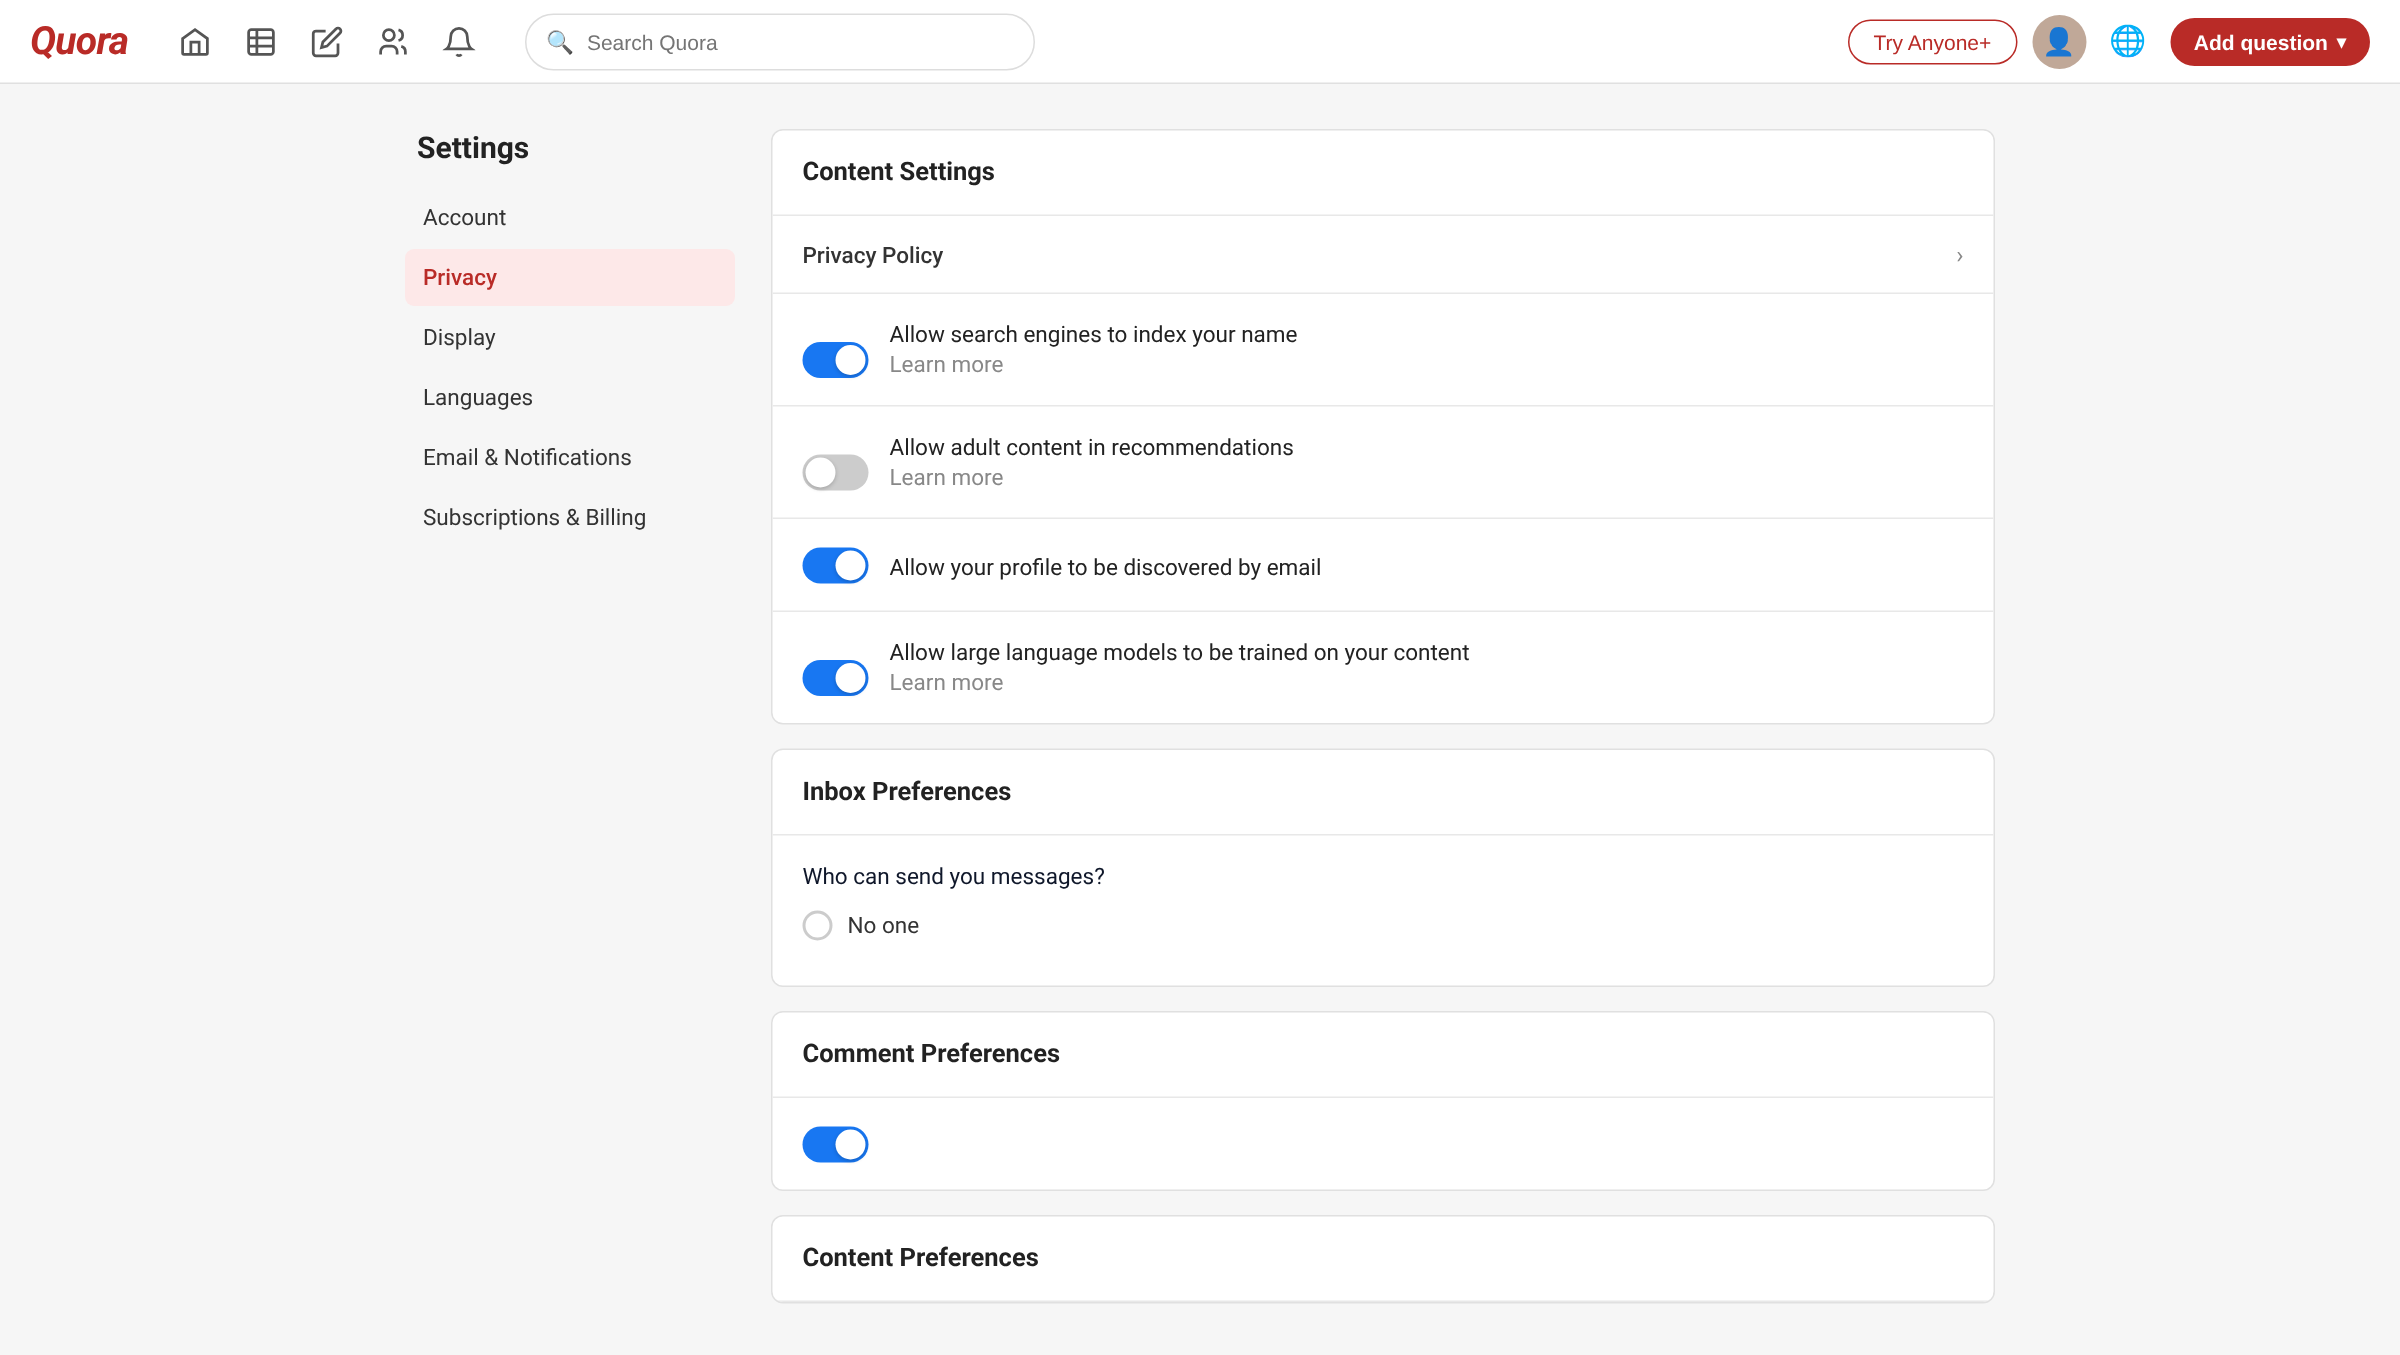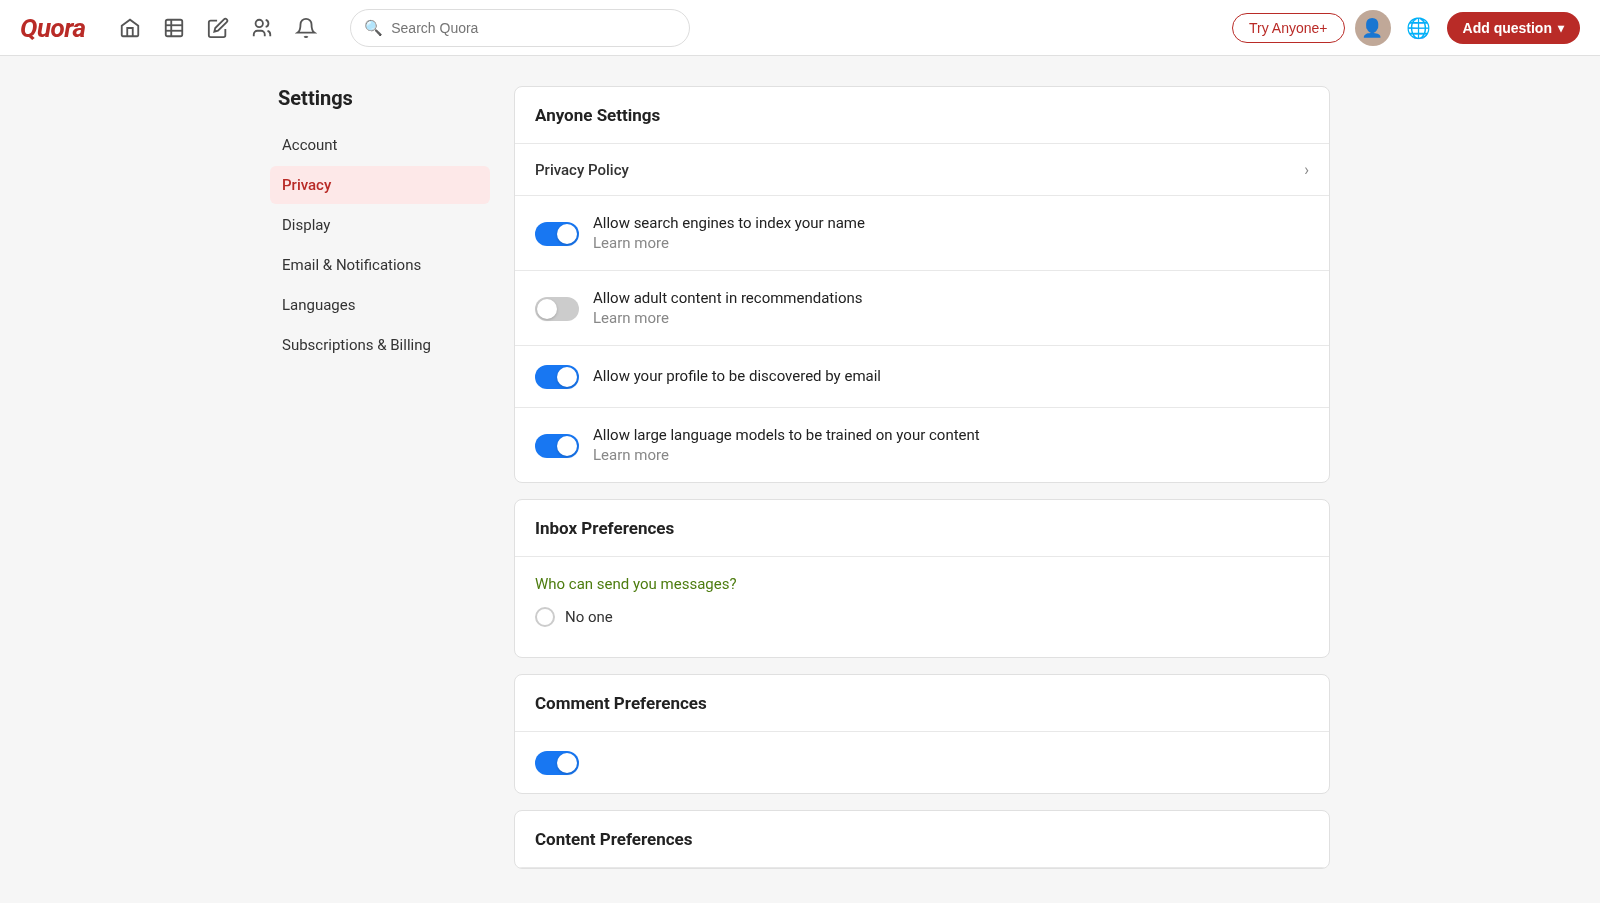--- a/index.html
+++ b/index.html
@@ -191,21 +191,21 @@
     .policy-row-label {
       font-size: 15px;
       color: #333;
       font-weight: 500;
     }
     .chevron-right { color: #888; font-size: 16px; }
 
     
     .toggle-row {
       display: flex;
-      align-items: center;
+      align-items: flex-end;
       padding: 18px 20px;
       border-bottom: 1px solid #e8e8e8;
       gap: 14px;
     }
     .toggle-row:last-child { border-bottom: none; }
     .toggle-row-text { flex: 1; }
     .toggle-row-title {
       font-size: 15px;
       color: #222;
       font-weight: 400;
@@ -244,21 +244,21 @@
       left: 2px;
       transition: transform 0.2s;
       box-shadow: 0 1px 3px rgba(0,0,0,0.2);
     }
     .toggle-track.on .toggle-thumb { transform: translateX(20px); }
 
     
     .radio-group { padding: 18px 20px; }
     .radio-group-title {
       font-size: 15px;
-      color: #4d7c0f;
+      color: #0f172a;
       margin-bottom: 14px;
     }
     .radio-option {
       display: flex;
       align-items: center;
       gap: 10px;
       margin-bottom: 12px;
       cursor: pointer;
       font-size: 15px;
       color: #333;
@@ -343,29 +343,29 @@
   </div>
 </header>
 
 <div class="page-body">
 
   <nav class="sidebar">
     <div class="sidebar-title">Settings</div>
     <a class="sidebar-item">Account</a>
     <a class="sidebar-item active">Privacy</a>
     <a class="sidebar-item">Display</a>
+    <a class="sidebar-item">Languages</a>
     <a class="sidebar-item">Email &amp; Notifications</a>
-    <a class="sidebar-item">Languages</a>
     <a class="sidebar-item">Subscriptions &amp; Billing</a>
   </nav>
 
   <main class="main-content">
 
     <div class="settings-card">
-      <div class="card-header">Anyone Settings</div>
+      <div class="card-header">Content Settings</div>
 
       <div class="policy-row">
         <span class="policy-row-label">Privacy Policy</span>
         <span class="chevron-right">›</span>
       </div>
 
       <div class="toggle-row">
         <label class="toggle">
           <div class="toggle-track on">
             <div class="toggle-thumb"></div>

